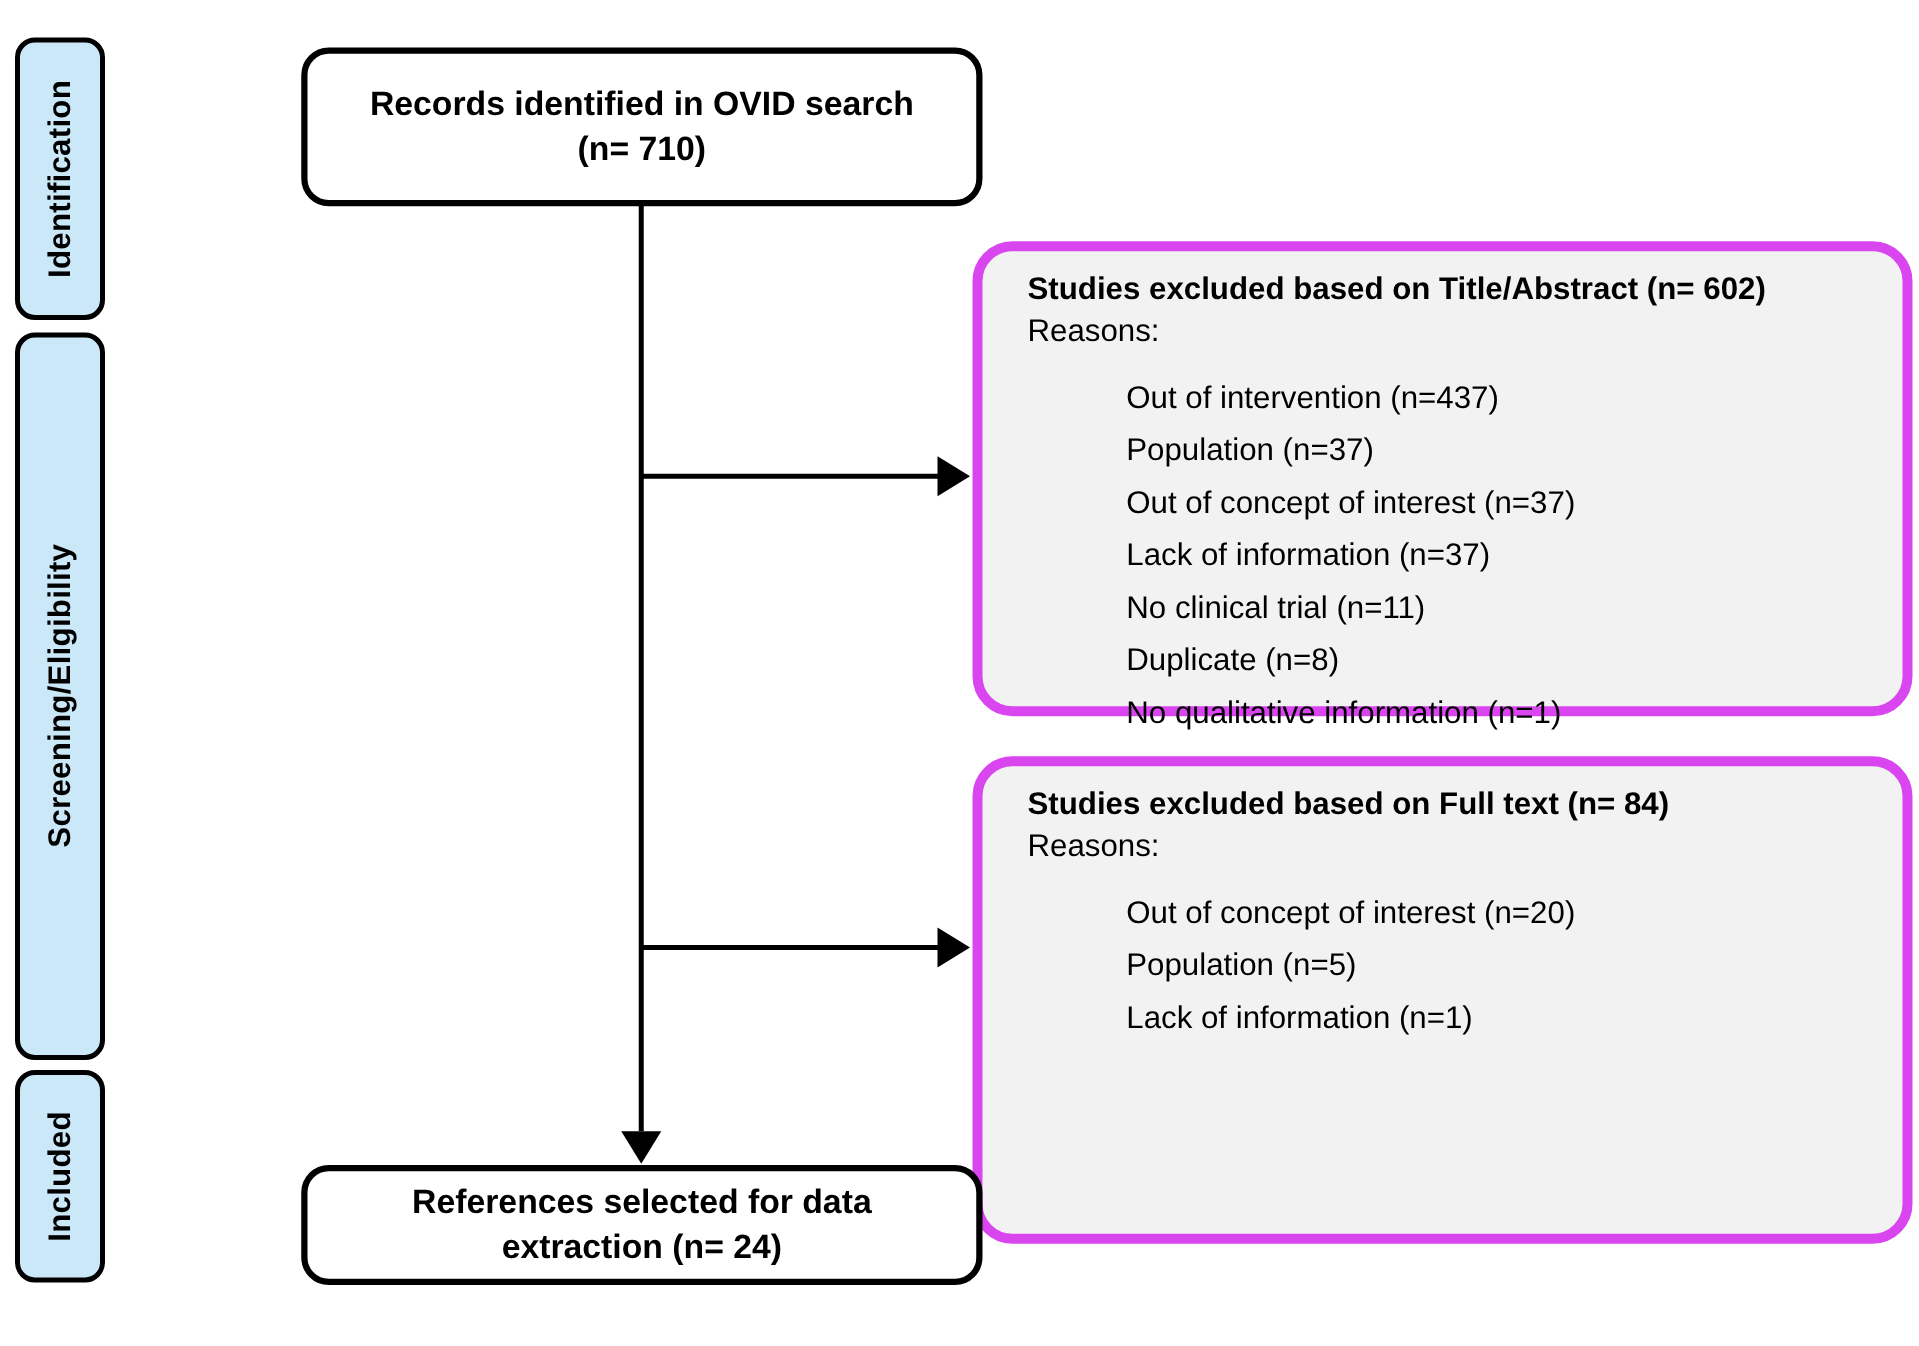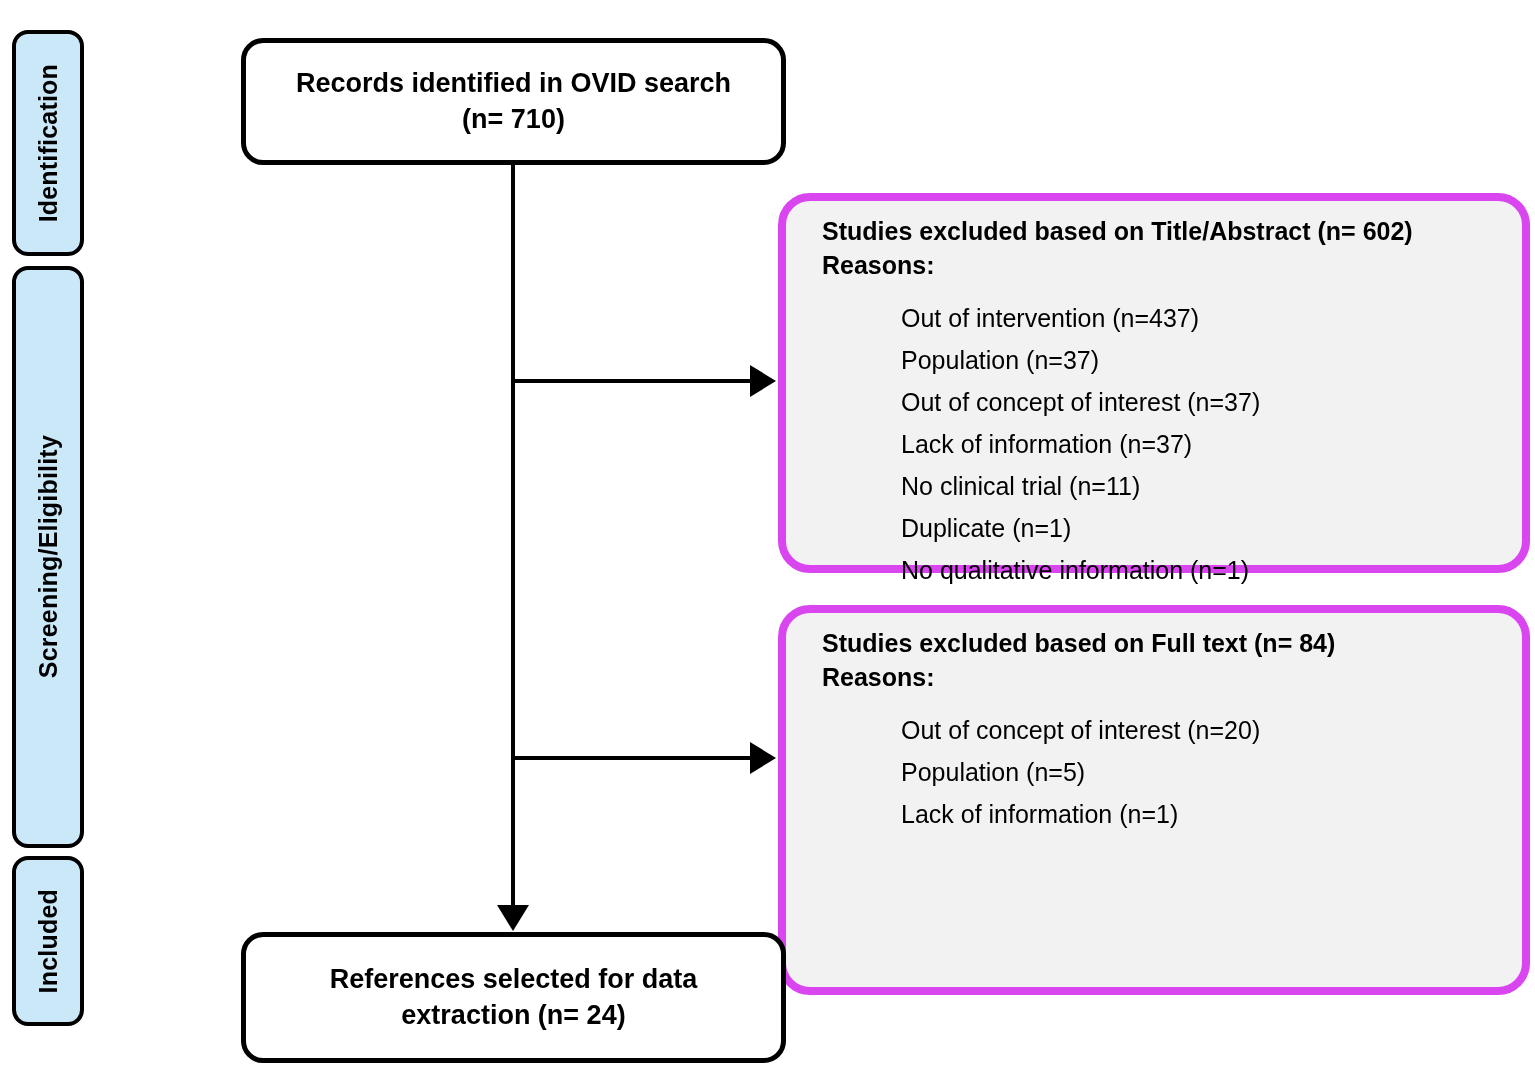--- a/index.html
+++ b/index.html
@@ -59,21 +59,21 @@
     text-align: center;
   }
   .flow-box .flow-text {
     font-weight: bold;
     font-size: 27px;
     line-height: 1.32;
     color: #000000;
     padding: 0 26px;
   }
   #box-records   { left: 241px; top: 38px;  width: 545px; height: 127px; }
-  #box-selected  { left: 241px; top: 932px; width: 545px; height: 131px; }
+  #box-selected  { left: 241px; top: 932px; width: 545px; height: 96px; }
 
   
   .excl-box {
     position: absolute;
     background: #f2f2f2;
     border: 8px solid #d946ef;
     border-radius: 32px;
     box-sizing: border-box;
     padding: 14px 22px 16px 36px;
   }
@@ -81,21 +81,21 @@
   #box-excl-full  { left: 778px; top: 605px; width: 752px; height: 390px; }
 
   .excl-heading {
     font-weight: bold;
     font-size: 25px;
     line-height: 1.28;
     color: #000000;
     white-space: nowrap;
   }
   .excl-reasons-label {
-    font-weight: bold;
+    font-weight: normal;
     font-size: 25px;
     line-height: 1.5;
     color: #000000;
   }
   .excl-list {
     list-style: none;
     margin: 12px;
     padding: 0 0 0 67px;
   }
   .excl-list li {
@@ -174,21 +174,21 @@
 
   <div class="excl-box" id="box-excl-title">
     <div class="excl-heading">Studies excluded based on Title/Abstract (n= 602)</div>
     <div class="excl-reasons-label">Reasons:</div>
     <ul class="excl-list">
       <li>Out of intervention (n=437)</li>
       <li>Population (n=37)</li>
       <li>Out of concept of interest (n=37)</li>
       <li>Lack of information (n=37)</li>
       <li>No clinical trial (n=11)</li>
-      <li>Duplicate (n=1)</li>
+      <li>Duplicate (n=8)</li>
       <li>No qualitative information (n=1)</li>
     </ul>
   </div>
 
   <div class="excl-box" id="box-excl-full">
     <div class="excl-heading">Studies excluded based on Full text (n= 84)</div>
     <div class="excl-reasons-label">Reasons:</div>
     <ul class="excl-list">
       <li>Out of concept of interest (n=20)</li>
       <li>Population (n=5)</li>

